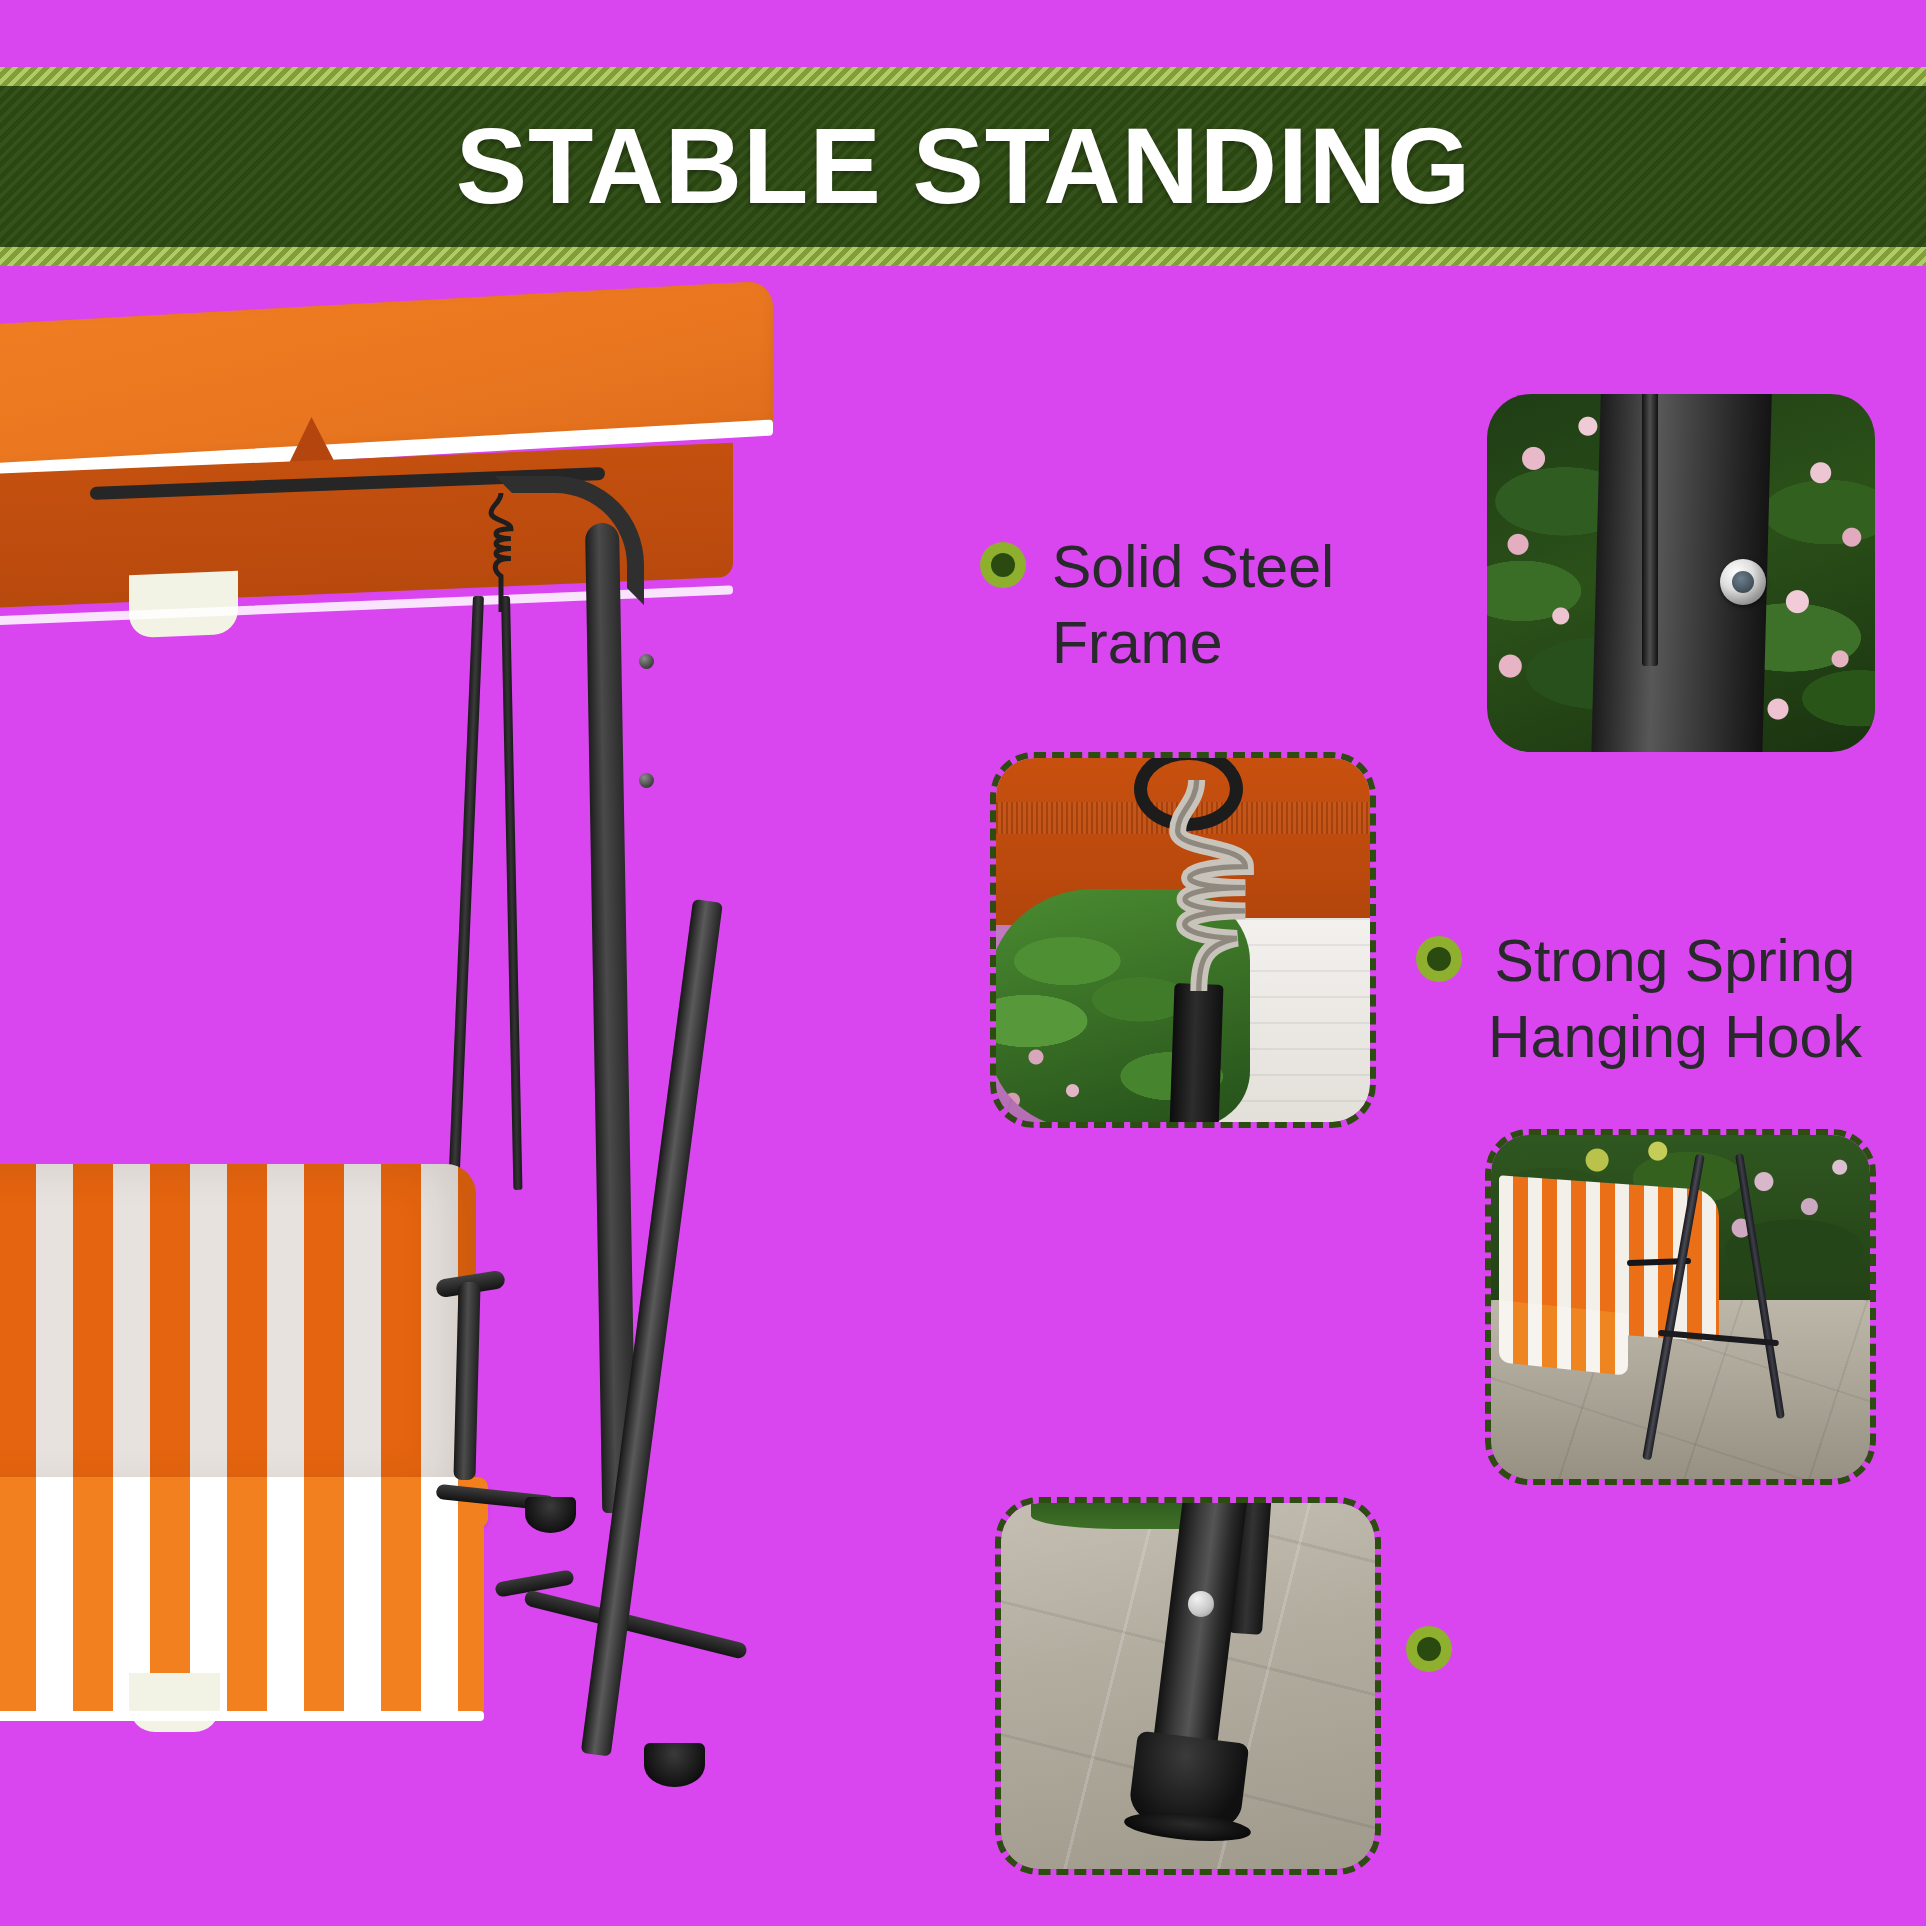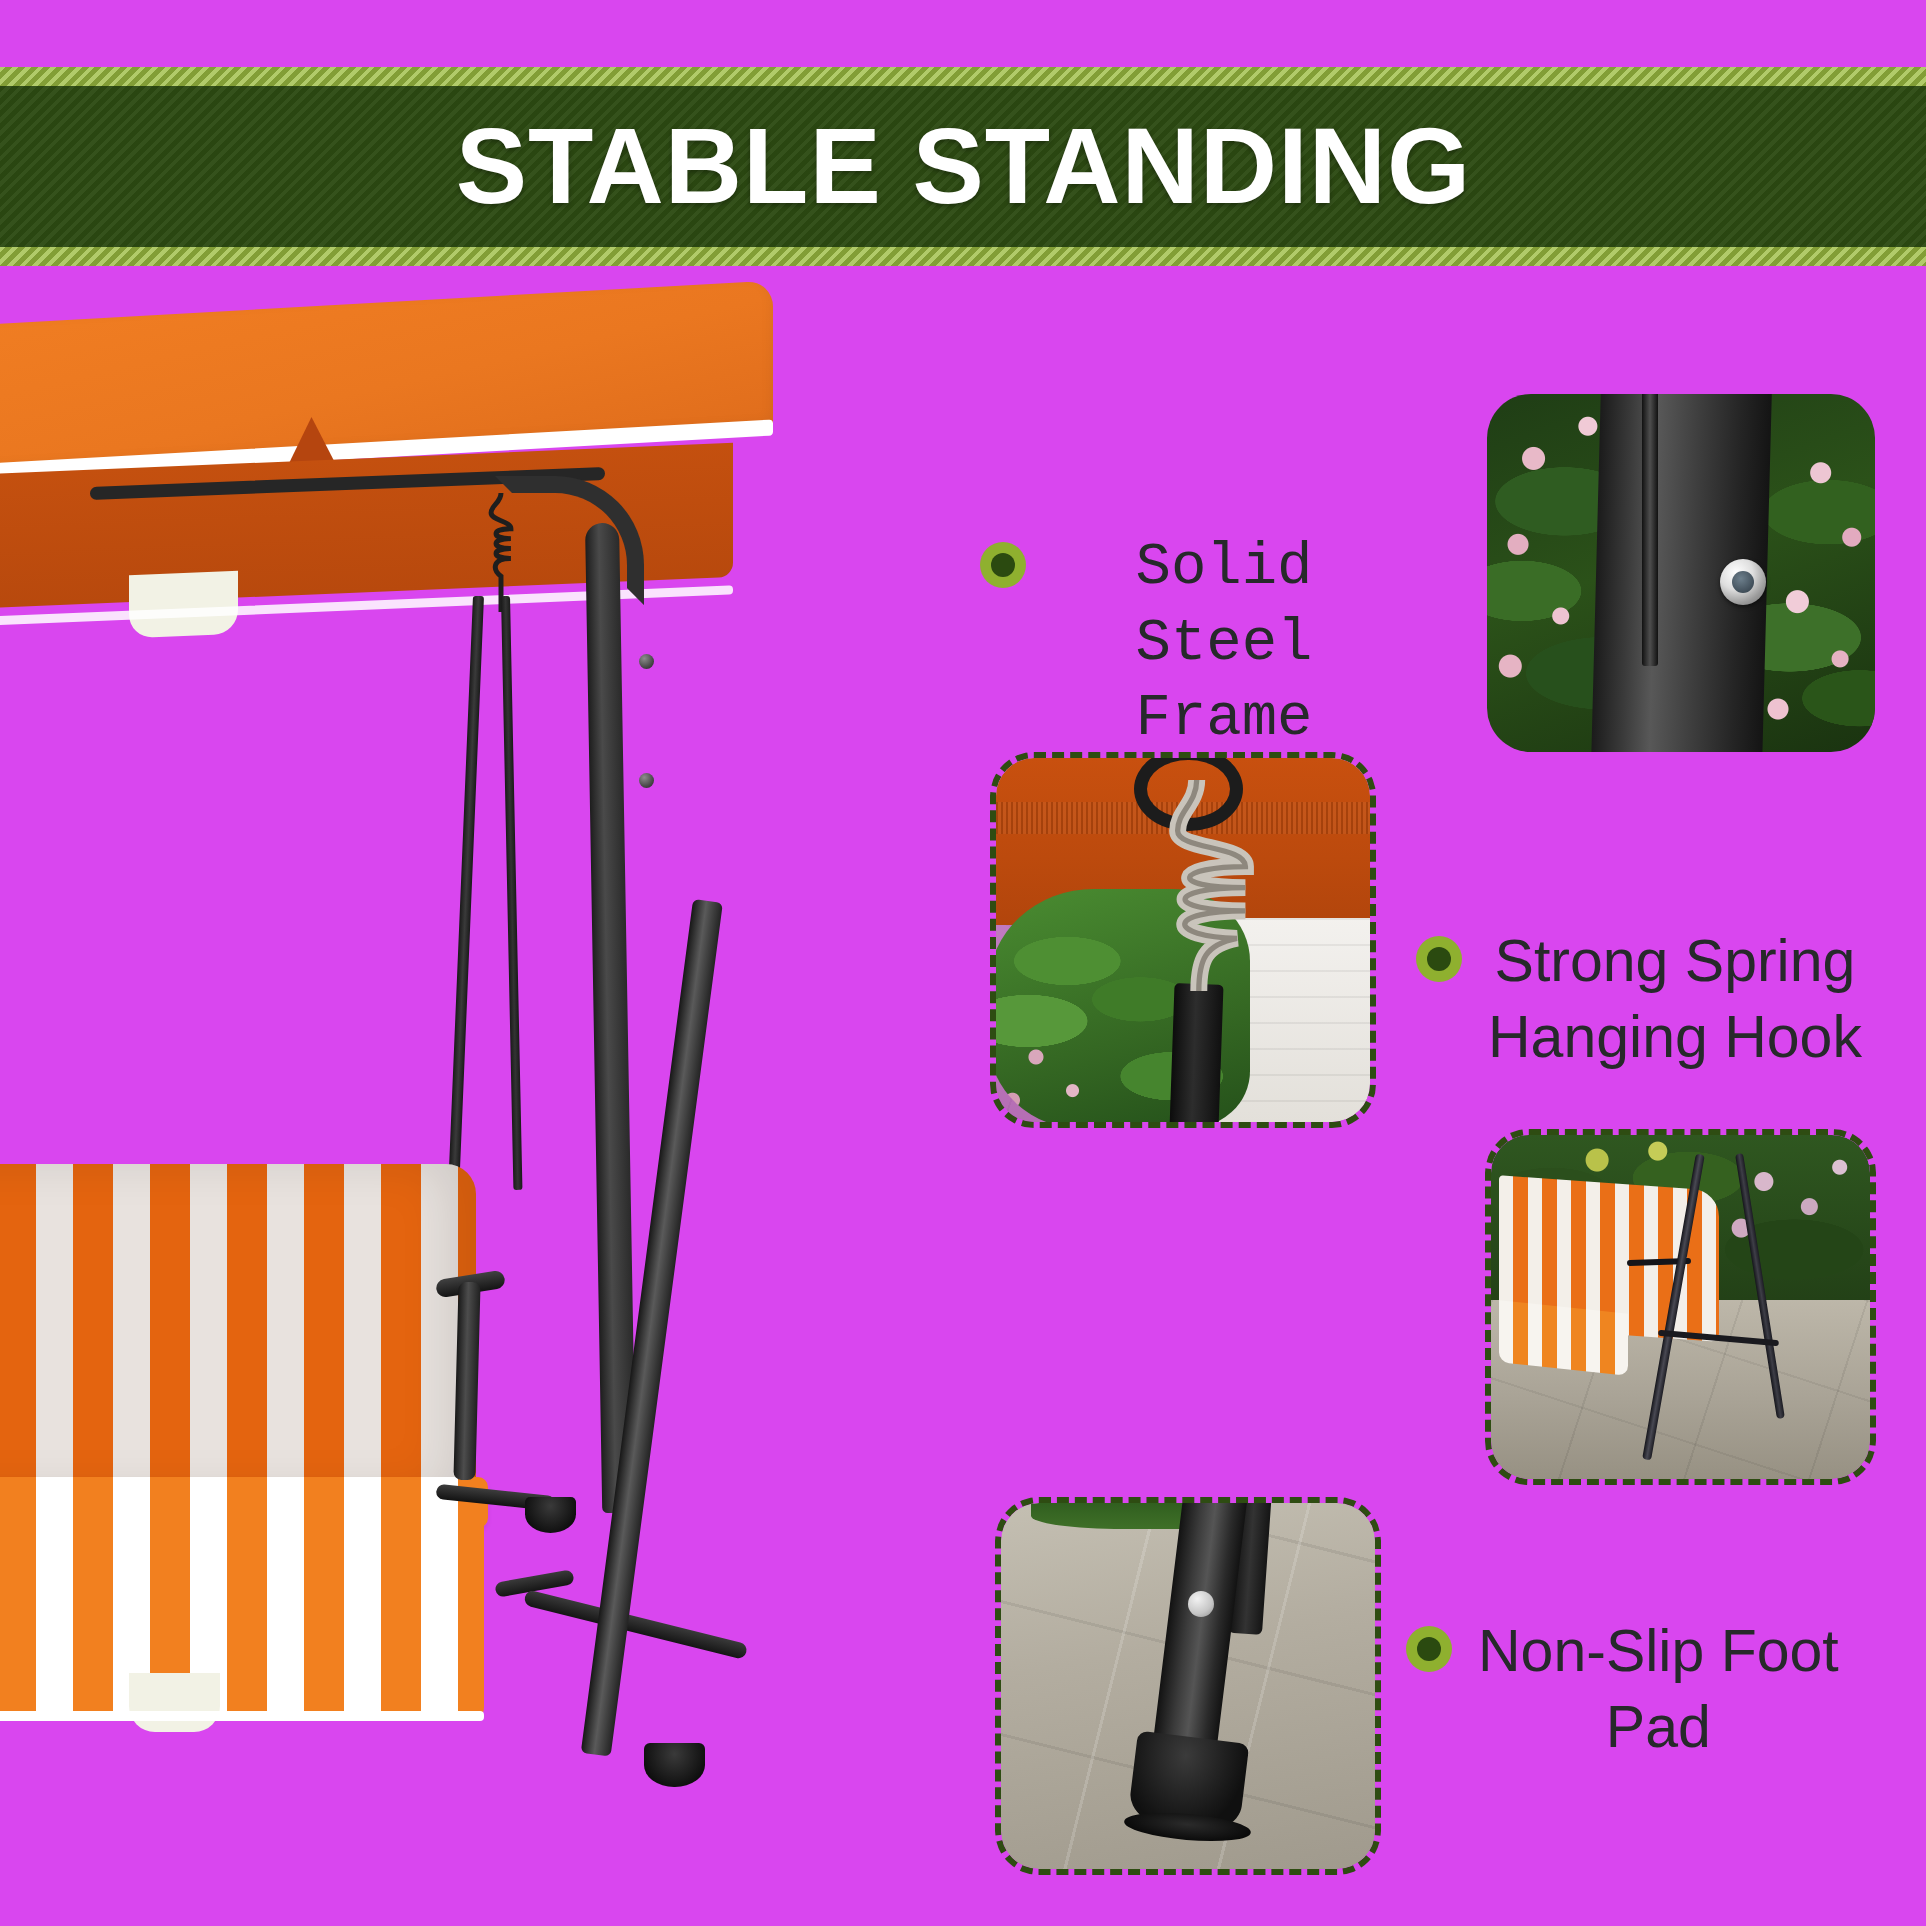--- a/index.html
+++ b/index.html
@@ -685,21 +685,21 @@
   }
   .feature-text {
     color: #27292b;
     font-size: 59px;
     line-height: 1.28;
     font-weight: 400;
     font-family: "Liberation Sans", sans-serif;
     text-align: center;
     white-space: pre-line;
   }
-  .feature-text.left-first { text-align: center; font-family: Liberation Mono, monospace; }
+  .feature-text.left-first { text-align: left; }
 </style>
 </head>
 <body>
 
 <div class="page">
 
   <div class="banner"></div>
   <div class="banner-edge top"></div>
   <div class="banner-edge bottom"></div>
   <div class="banner-title">STABLE STANDING</div>
@@ -815,18 +815,16 @@
       <div class="c4-tube2"></div>
       <div class="c4-tube"></div>
       <div class="c4-screw"></div>
       <div class="c4-pad"></div>
       <div class="c4-pad-base"></div>
     </div>
   </div>
 
   <div class="feature" style="left:1406px; top:1614px; width:465px;">
     <span class="bullet"></span>
-    <span class="feature-text">Non-Slip Foot
-Pad</span>
   </div>
 
 </div>
 
 
 </body></html>

